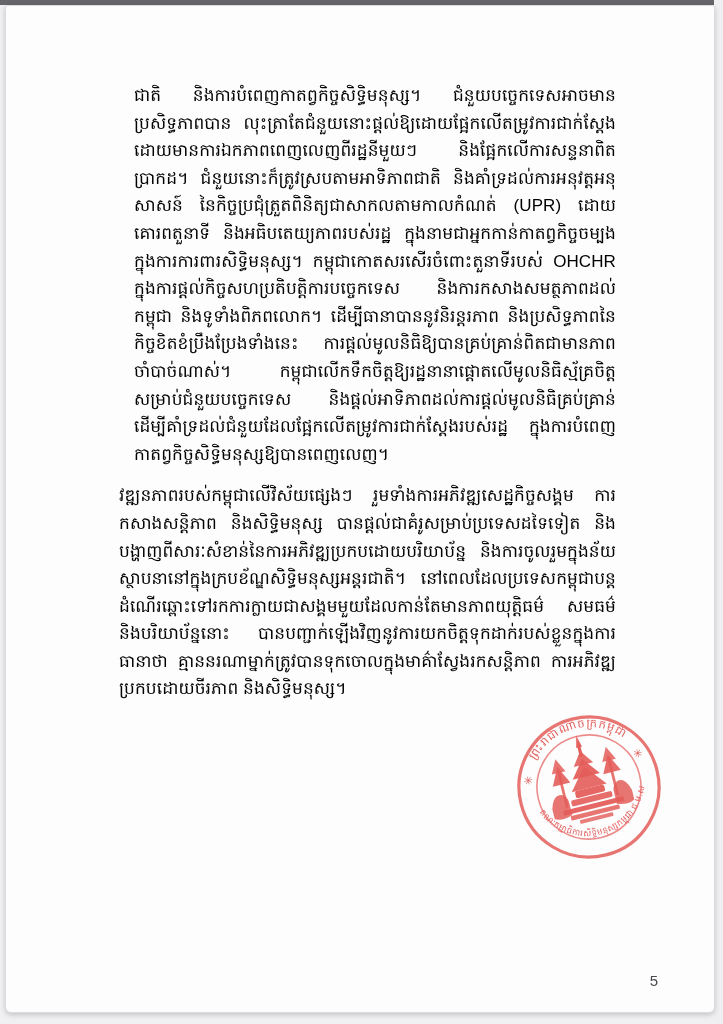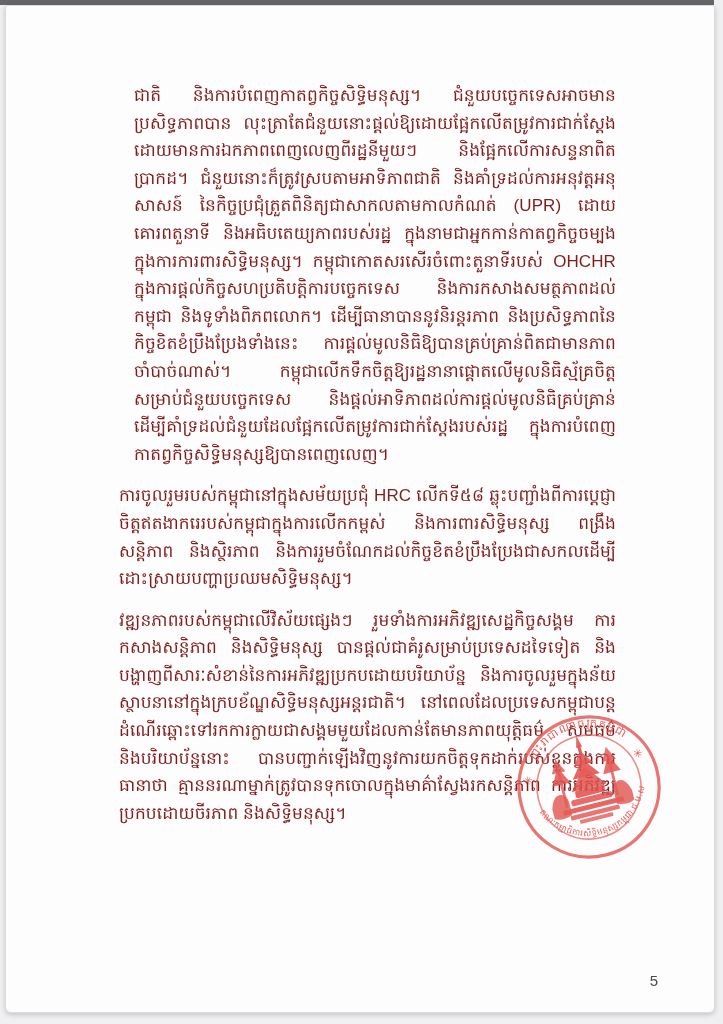--- a/index.html
+++ b/index.html
@@ -23,21 +23,21 @@
     border:1px solid #dcdcdf;
     border-radius:3px 3px 6px 6px;
     box-shadow:0 2px 5px rgba(0,0,0,.18);
   }
   .text-block {
     position:absolute; left:113px; top:76px; width:497px;
   }
   .para {
     font-size:17px;
     line-height:27.6px;
-    color:#7f1d1d;
+    color:#000000;
     text-align:justify;
     letter-spacing:.1px;
     word-break:break-word;
   }
   .para.indent { padding-left:15px; }
   .para + .para { margin-top:14px; }
   .stamp {
     position:absolute; left:498px; top:698px; width:170px; height:166px;
     opacity:.93;
   }
@@ -49,21 +49,20 @@
 </head>
 <body>
 
 <div class="top-strip"></div>
 <div class="right-strip"></div>
 
 <div class="page">
 
   <div class="text-block">
     <p class="para indent">ជាតិ និងការបំពេញកាតព្វកិច្ចសិទ្ធិមនុស្ស។ ជំនួយបច្ចេកទេសអាចមានប្រសិទ្ធភាពបាន លុះត្រាតែជំនួយនោះផ្តល់ឱ្យដោយផ្អែកលើតម្រូវការជាក់ស្តែង ដោយមានការឯកភាពពេញលេញពីរដ្ឋនីមួយៗ និងផ្អែកលើការសន្ទនាពិតប្រាកដ។ ជំនួយនោះក៏ត្រូវស្របតាមអាទិភាពជាតិ និងគាំទ្រដល់ការអនុវត្តអនុសាសន៍ នៃកិច្ចប្រជុំត្រួតពិនិត្យជាសាកលតាមកាលកំណត់ (UPR) ដោយគោរពតួនាទី និងអធិបតេយ្យភាពរបស់រដ្ឋ ក្នុងនាមជាអ្នកកាន់កាតព្វកិច្ចចម្បងក្នុងការការពារសិទ្ធិមនុស្ស។ កម្ពុជាកោតសរសើរចំពោះតួនាទីរបស់ OHCHR ក្នុងការផ្តល់កិច្ចសហប្រតិបត្តិការបច្ចេកទេស និងការកសាងសមត្ថភាពដល់កម្ពុជា និងទូទាំងពិភពលោក។ ដើម្បីធានាបាននូវនិរន្តរភាព និងប្រសិទ្ធភាពនៃកិច្ចខិតខំប្រឹងប្រែងទាំងនេះ ការផ្តល់មូលនិធិឱ្យបានគ្រប់គ្រាន់ពិតជាមានភាពចាំបាច់ណាស់។ កម្ពុជាលើកទឹកចិត្តឱ្យរដ្ឋនានាផ្តោតលើមូលនិធិស្ម័គ្រចិត្តសម្រាប់ជំនួយបច្ចេកទេស និងផ្តល់អាទិភាពដល់ការផ្តល់មូលនិធិគ្រប់គ្រាន់ ដើម្បីគាំទ្រដល់ជំនួយដែលផ្អែកលើតម្រូវការជាក់ស្តែងរបស់រដ្ឋ ក្នុងការបំពេញកាតព្វកិច្ចសិទ្ធិមនុស្សឱ្យបានពេញលេញ។</p>
-    <p class="para">ការចូលរួមរបស់កម្ពុជានៅក្នុងសម័យប្រជុំ HRC លើកទី៥៨ ឆ្លុះបញ្ជាំងពីការប្ដេជ្ញាចិត្តឥតងាករេរបស់កម្ពុជាក្នុងការលើកកម្ពស់ និងការពារសិទ្ធិមនុស្ស ពង្រឹងសន្តិភាព និងស្ថិរភាព និងការរួមចំណែកដល់កិច្ចខិតខំប្រឹងប្រែងជាសកលដើម្បីដោះស្រាយបញ្ហាប្រឈមសិទ្ធិមនុស្ស។</p>
     <p class="para">វឌ្ឍនភាពរបស់កម្ពុជាលើវិស័យផ្សេងៗ រួមទាំងការអភិវឌ្ឍសេដ្ឋកិច្ចសង្គម ការកសាងសន្តិភាព និងសិទ្ធិមនុស្ស បានផ្តល់ជាគំរូសម្រាប់ប្រទេសដទៃទៀត និងបង្ហាញពីសារៈសំខាន់នៃការអភិវឌ្ឍប្រកបដោយបរិយាប័ន្ន និងការចូលរួមក្នុងន័យស្ថាបនានៅក្នុងក្របខ័ណ្ឌសិទ្ធិមនុស្សអន្តរជាតិ។ នៅពេលដែលប្រទេសកម្ពុជាបន្តដំណើរឆ្ពោះទៅរកការក្លាយជាសង្គមមួយដែលកាន់តែមានភាពយុត្តិធម៌ សមធម៌ និងបរិយាប័ន្ននោះ បានបញ្ជាក់ឡើងវិញនូវការយកចិត្តទុកដាក់របស់ខ្លួនក្នុងការធានាថា គ្មាននរណាម្នាក់ត្រូវបានទុកចោលក្នុងមាគ៌ាស្វែងរកសន្តិភាព ការអភិវឌ្ឍប្រកបដោយចីរភាព និងសិទ្ធិមនុស្ស។</p>
   </div>
 
   <div class="stamp">
     <svg width="170" height="166" viewBox="0 0 170 166">
       <g transform="rotate(-14 85 83)" fill="none" stroke="#e2514e">
         <circle cx="85" cy="83" r="70" stroke-width="3.2" opacity="0.85"></circle>
         <circle cx="85" cy="83" r="52" stroke-width="1.6" opacity="0.7"></circle>
         <path id="topArc" d="M 25,83 A 60,60 0 0 1 145,83" stroke="none"></path>
         <path id="botArc" d="M 28,88 A 59,59 0 0 0 142,88" stroke="none"></path>

